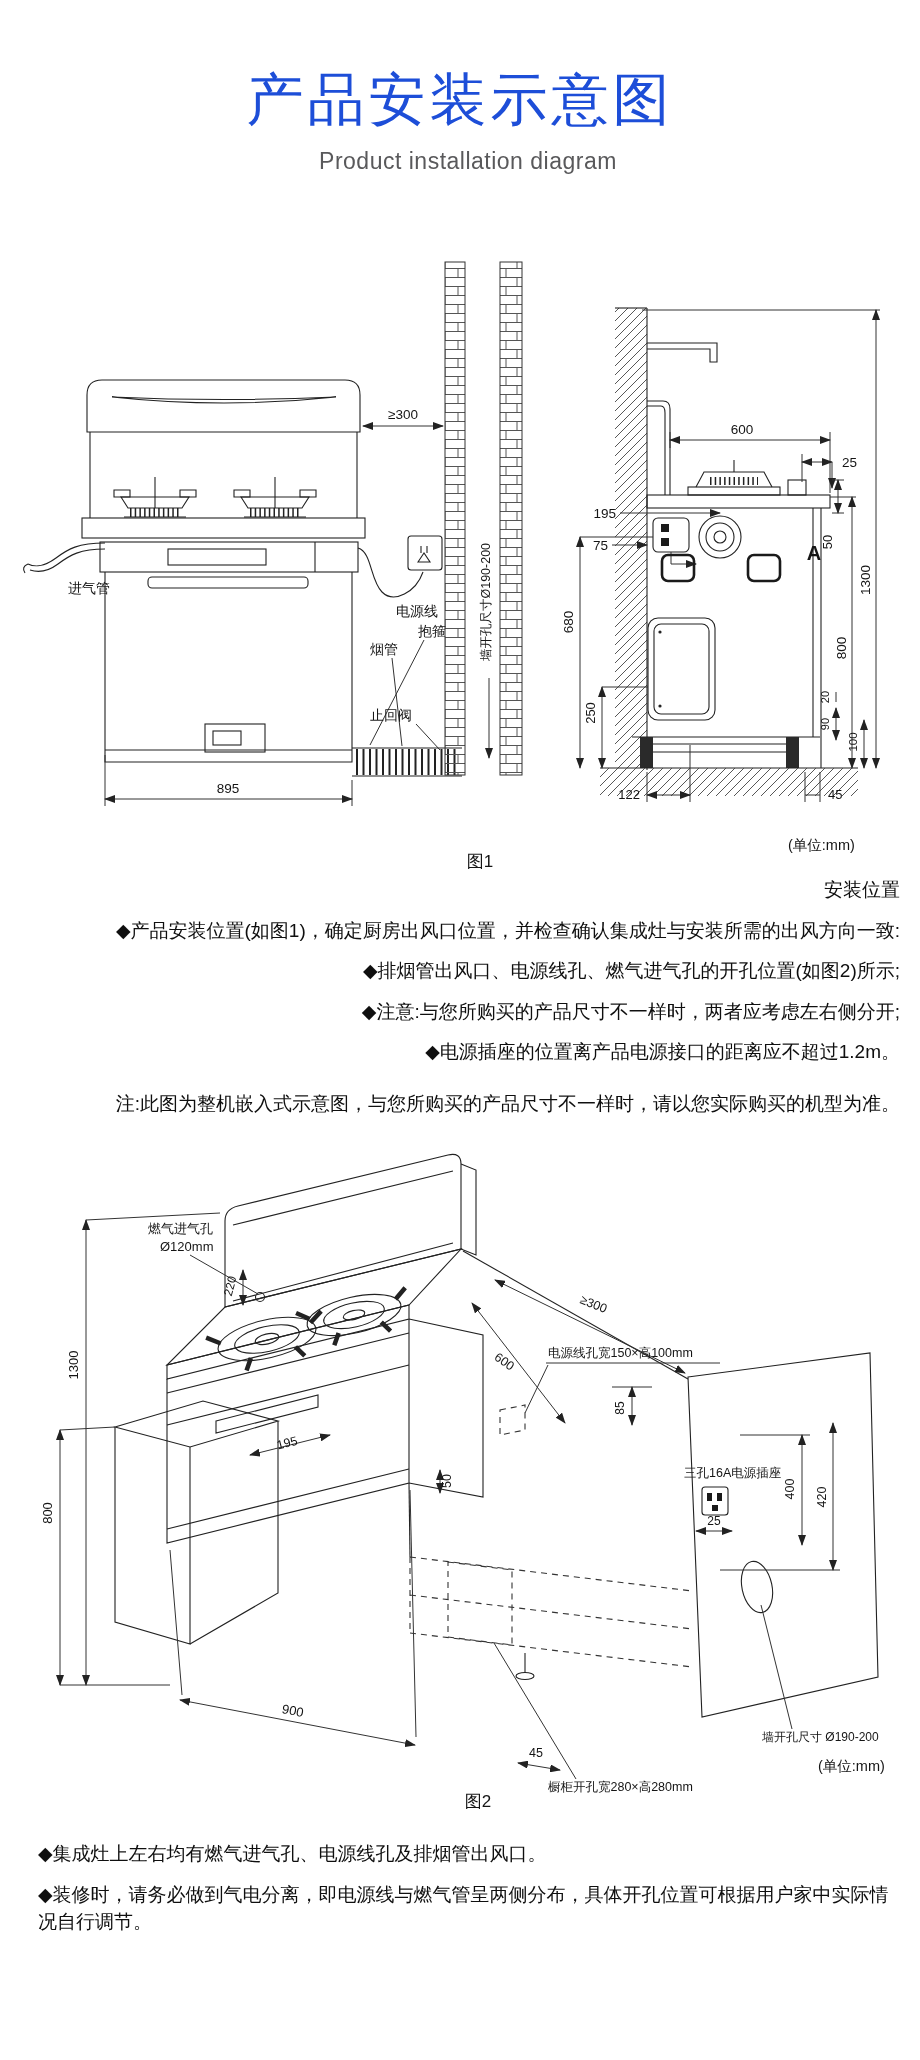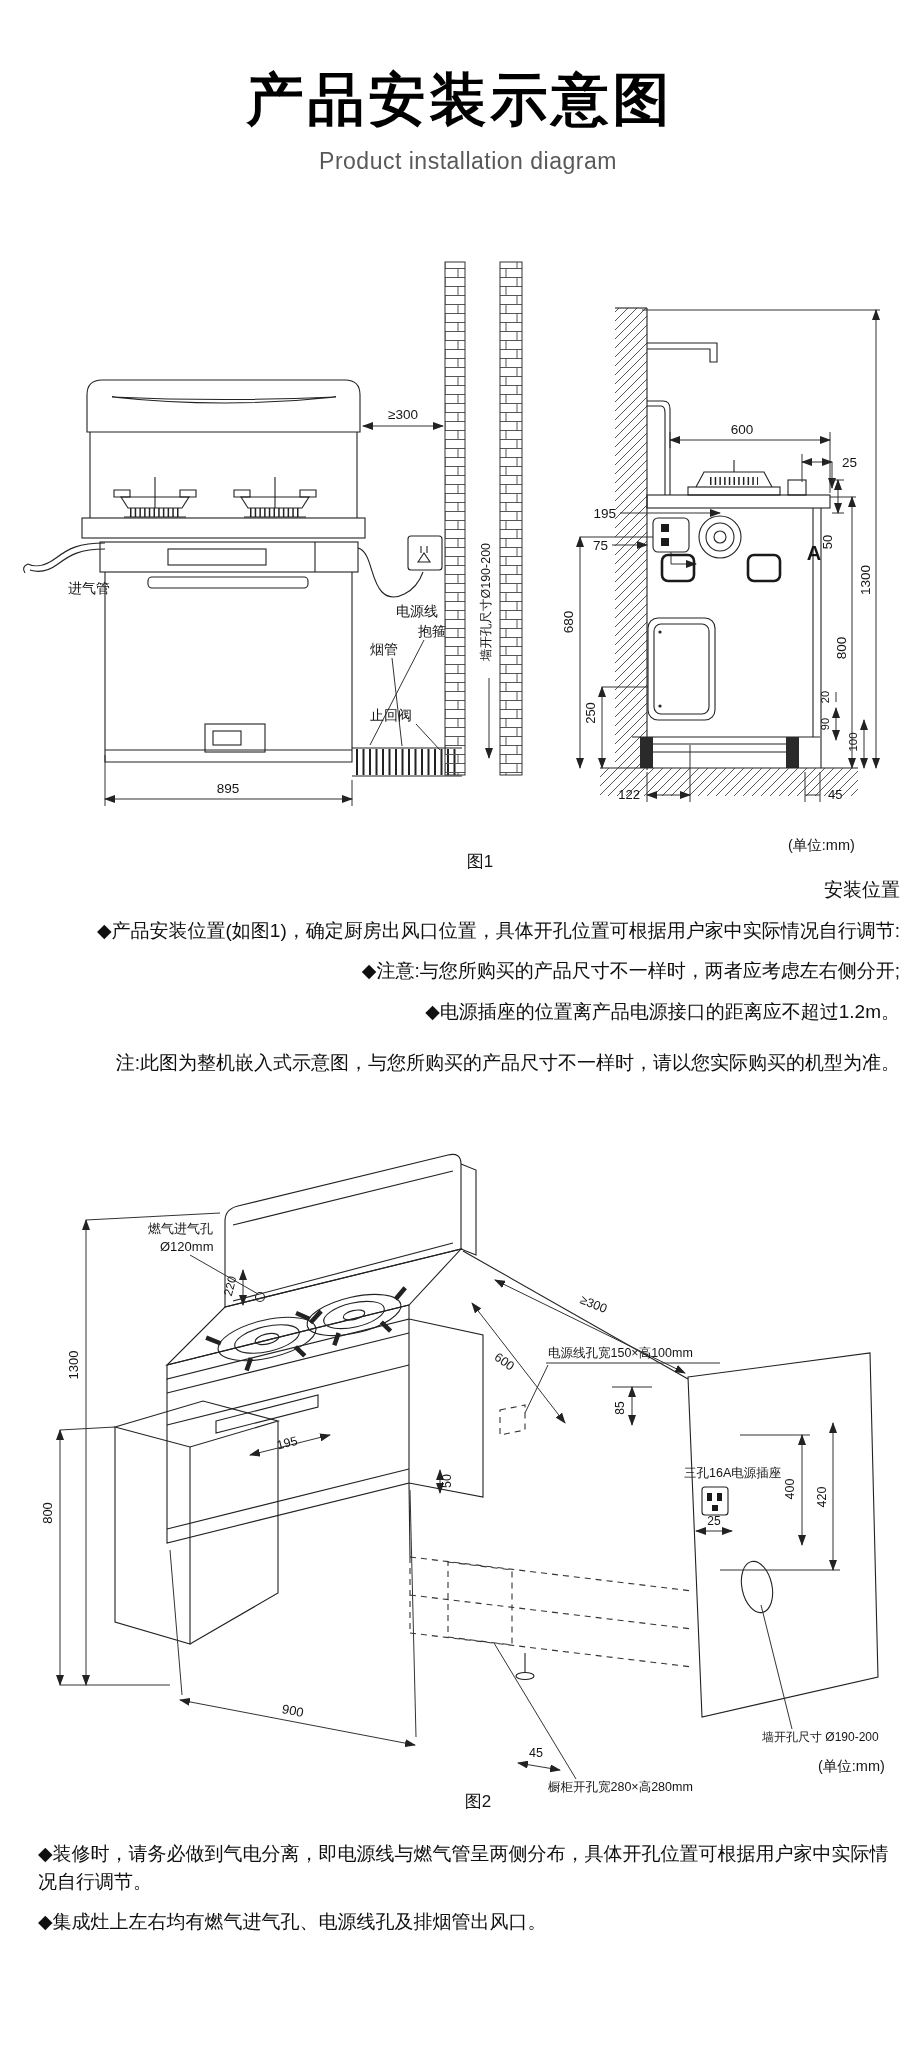--- a/index.html
+++ b/index.html
@@ -1,19 +1,19 @@
 <!DOCTYPE html>
 <html><head>
 <meta charset="utf-8">
 <style>
   html,body{margin:0;padding:0;background:#fff;}
   .page{position:relative;width:920px;height:2060px;background:#fff;overflow:hidden;
         font-family:"Liberation Sans","DejaVu Sans",sans-serif;color:#111;}
   .title{position:absolute;top:62px;left:0;width:100%;text-align:center;
-         font-size:57px;font-weight:bold;color:#000000;letter-spacing:4px;}
+         font-size:57px;font-weight:normal;color:#1d4ed8;letter-spacing:4px;}
   .subtitle{position:absolute;top:148px;left:8px;width:100%;text-align:center;
             font-size:23px;color:#59595b;letter-spacing:0.5px;}
   .fig{position:absolute;left:20px;}
   .fig svg{display:block;}
   svg text{font-family:"Liberation Sans","DejaVu Sans",sans-serif;fill:#151515;}
   .ln{stroke:#222;stroke-width:1.1;fill:none;}
   .thick{stroke:#1a1a1a;stroke-width:2.6;fill:none;}
   .dim{stroke:#333;stroke-width:1;fill:none;}
   .dash{stroke:#333;stroke-width:1.1;fill:none;stroke-dasharray:6 5;}
   .txt{position:absolute;left:38px;width:862px;font-size:19px;line-height:1.45;color:#0f0f0f;}
@@ -217,21 +217,22 @@
       <text x="808" y="549" font-size="13">45</text>
     </g>
 
     <text x="768" y="600" font-size="14.5">(单位:mm)</text>
     <text x="460" y="617" text-anchor="middle" class="caption">图1</text>
   </svg>
   </div>
 
   <div class="txt" style="top:876px;text-align:right;">
     <p>安装位置</p>
-    <p>◆产品安装位置(如图1)，确定厨房出风口位置，具体开孔位置可根据用户家中实际情况自行调节:</p>
+    <p>◆产品安装位置(如图1)，确定厨房出风口位置，并检查确认集成灶与安装所需的出风方向一致:</p>
+    <p>◆排烟管出风口、电源线孔、燃气进气孔的开孔位置(如图2)所示;</p>
     <p>◆注意:与您所购买的产品尺寸不一样时，两者应考虑左右侧分开;</p>
     <p>◆电源插座的位置离产品电源接口的距离应不超过1.2m。</p>
     <p class="note">注:此图为整机嵌入式示意图，与您所购买的产品尺寸不一样时，请以您实际购买的机型为准。</p>
   </div>
 
   <div class="fig" style="top:1125px;left:20px;">
   <svg width="880" height="690" viewBox="0 0 880 690">
     <defs>
       <marker id="ar2" markerWidth="11" markerHeight="8" refX="10" refY="4" orient="auto-start-reverse">
         <path d="M0,0 L11,4 L0,8 Z" fill="#222"></path>
@@ -361,17 +362,17 @@
       <text x="528" y="666" font-size="12.5">橱柜开孔宽280×高280mm</text>
       <line class="dim" x1="556" y1="654" x2="474" y2="518"></line>
     </g>
 
     <text x="798" y="646" font-size="14.5">(单位:mm)</text>
     <text x="458" y="682" text-anchor="middle" class="caption">图2</text>
   </svg>
   </div>
 
   <div class="txt" style="top:1840px;">
+    <p>◆集成灶上左右均有燃气进气孔、电源线孔及排烟管出风口。</p>
     <p>◆装修时，请务必做到气电分离，即电源线与燃气管呈两侧分布，具体开孔位置可根据用户家中实际情况自行调节。</p>
-    <p>◆集成灶上左右均有燃气进气孔、电源线孔及排烟管出风口。</p>
   </div>
 
 </div>
 
 </body></html>

